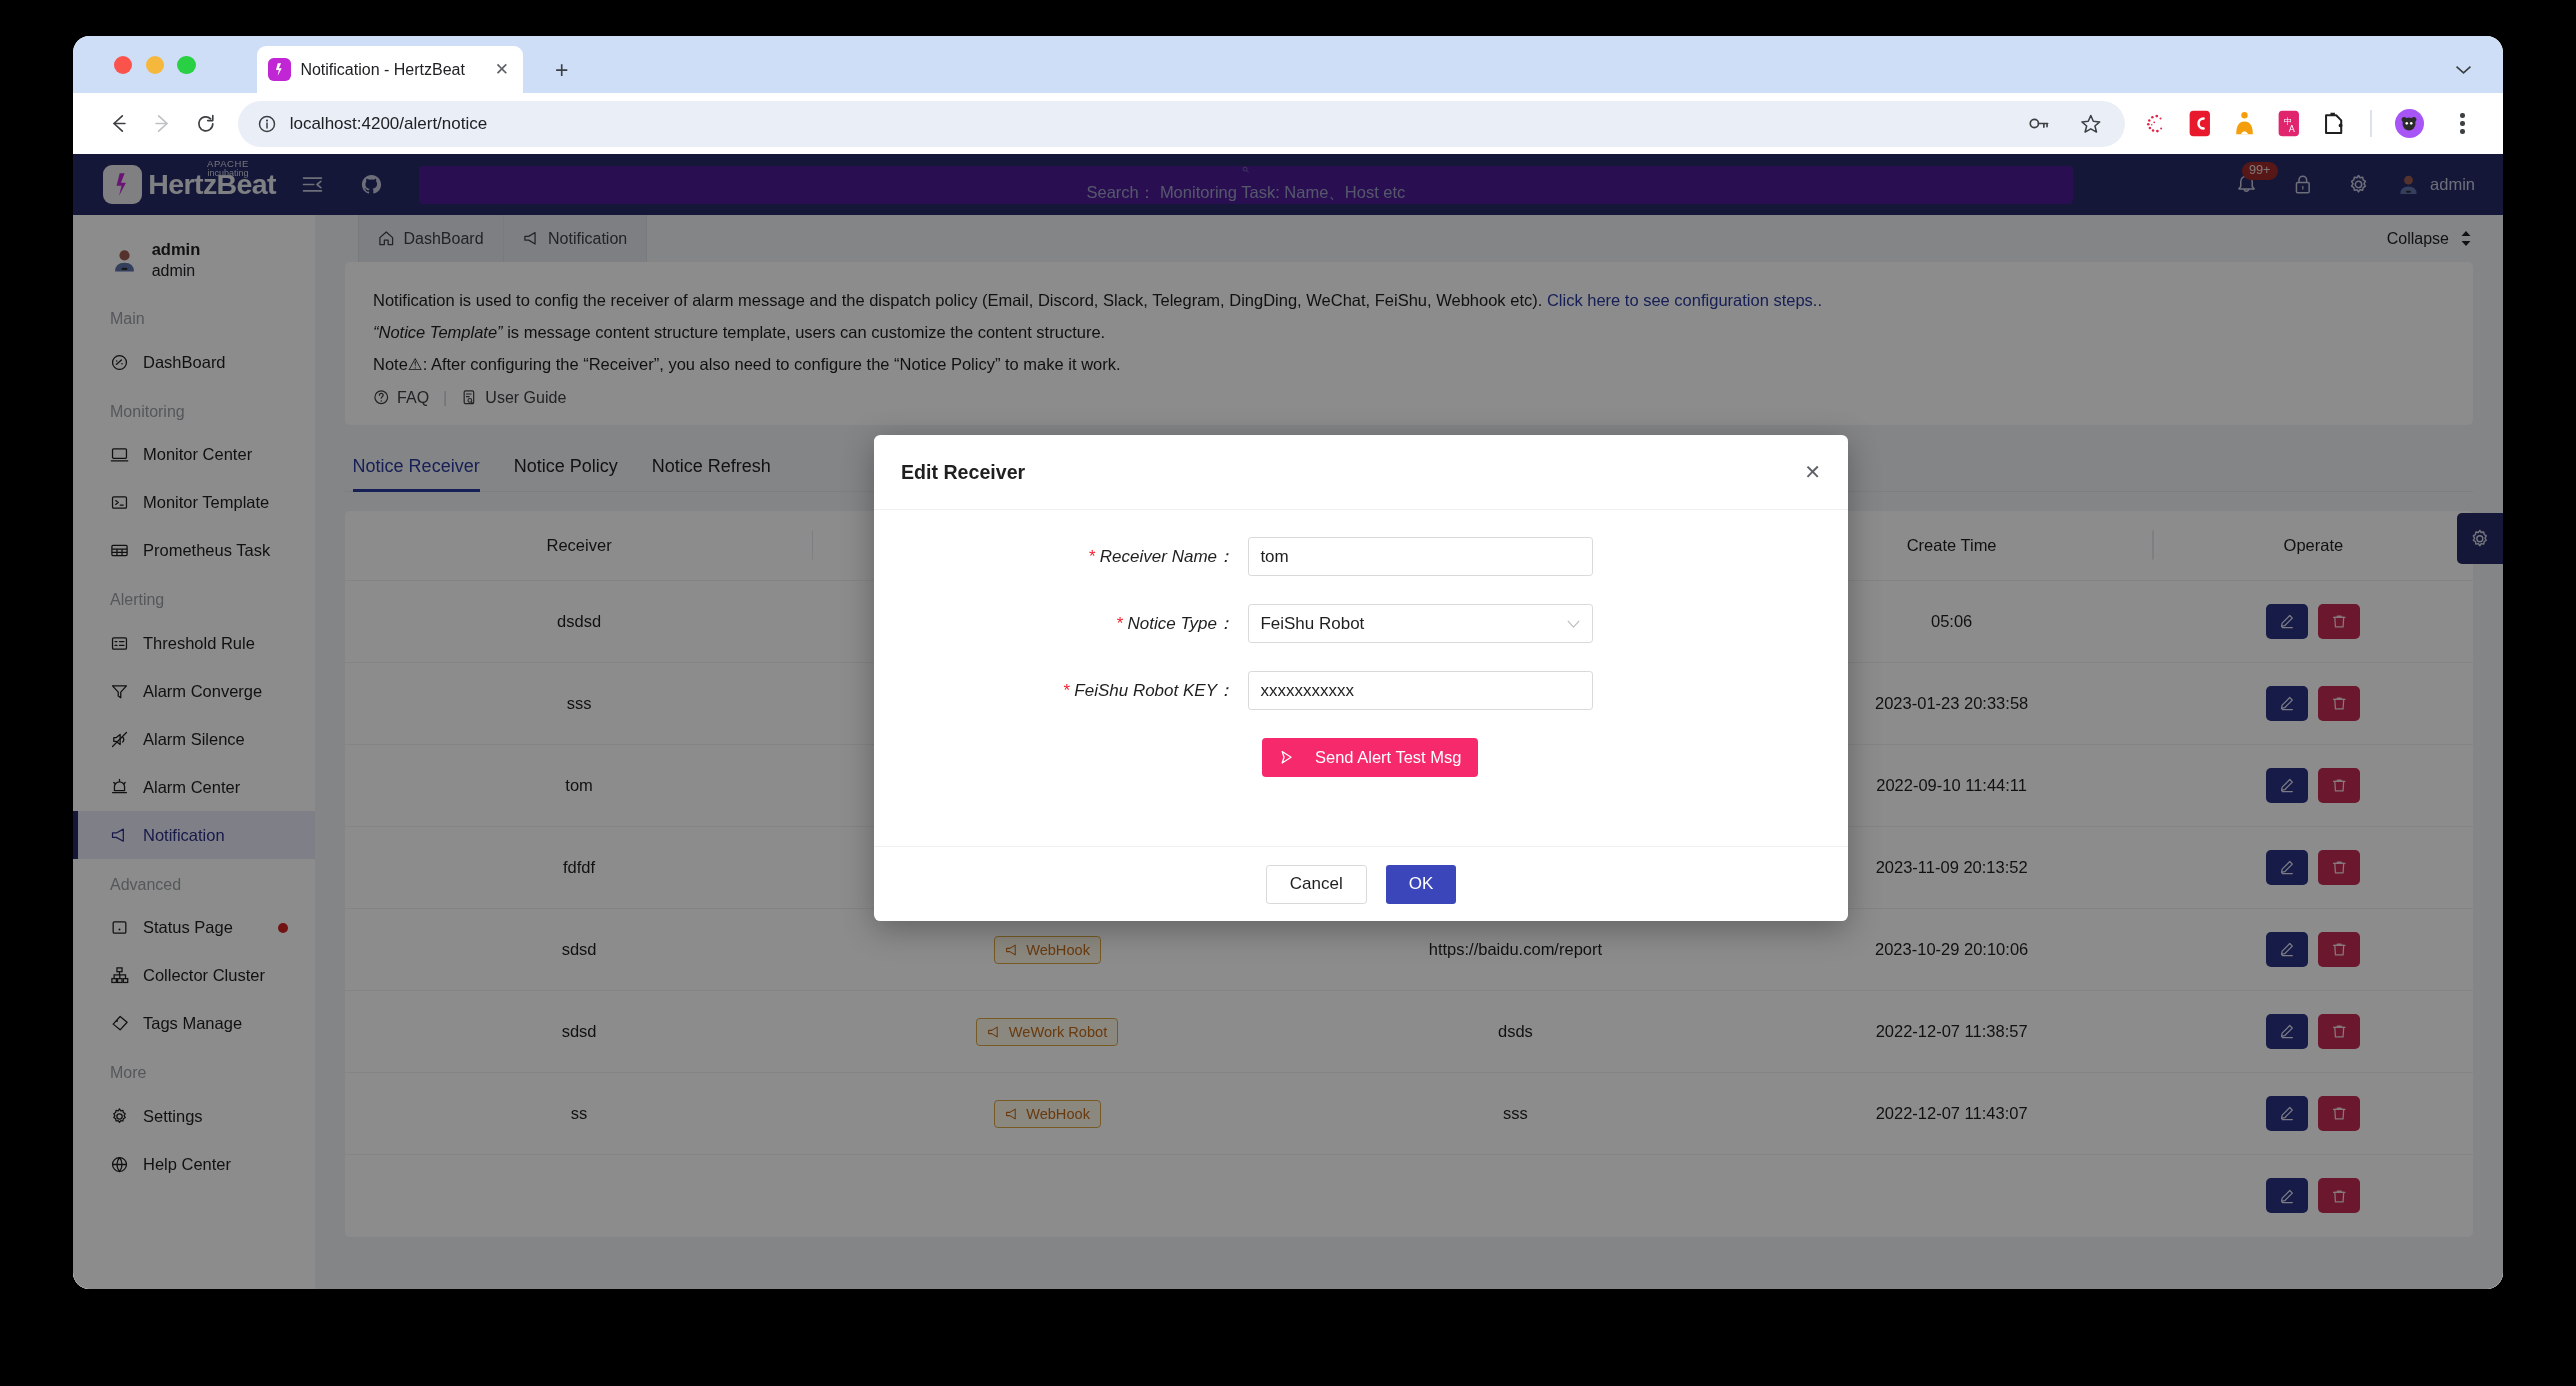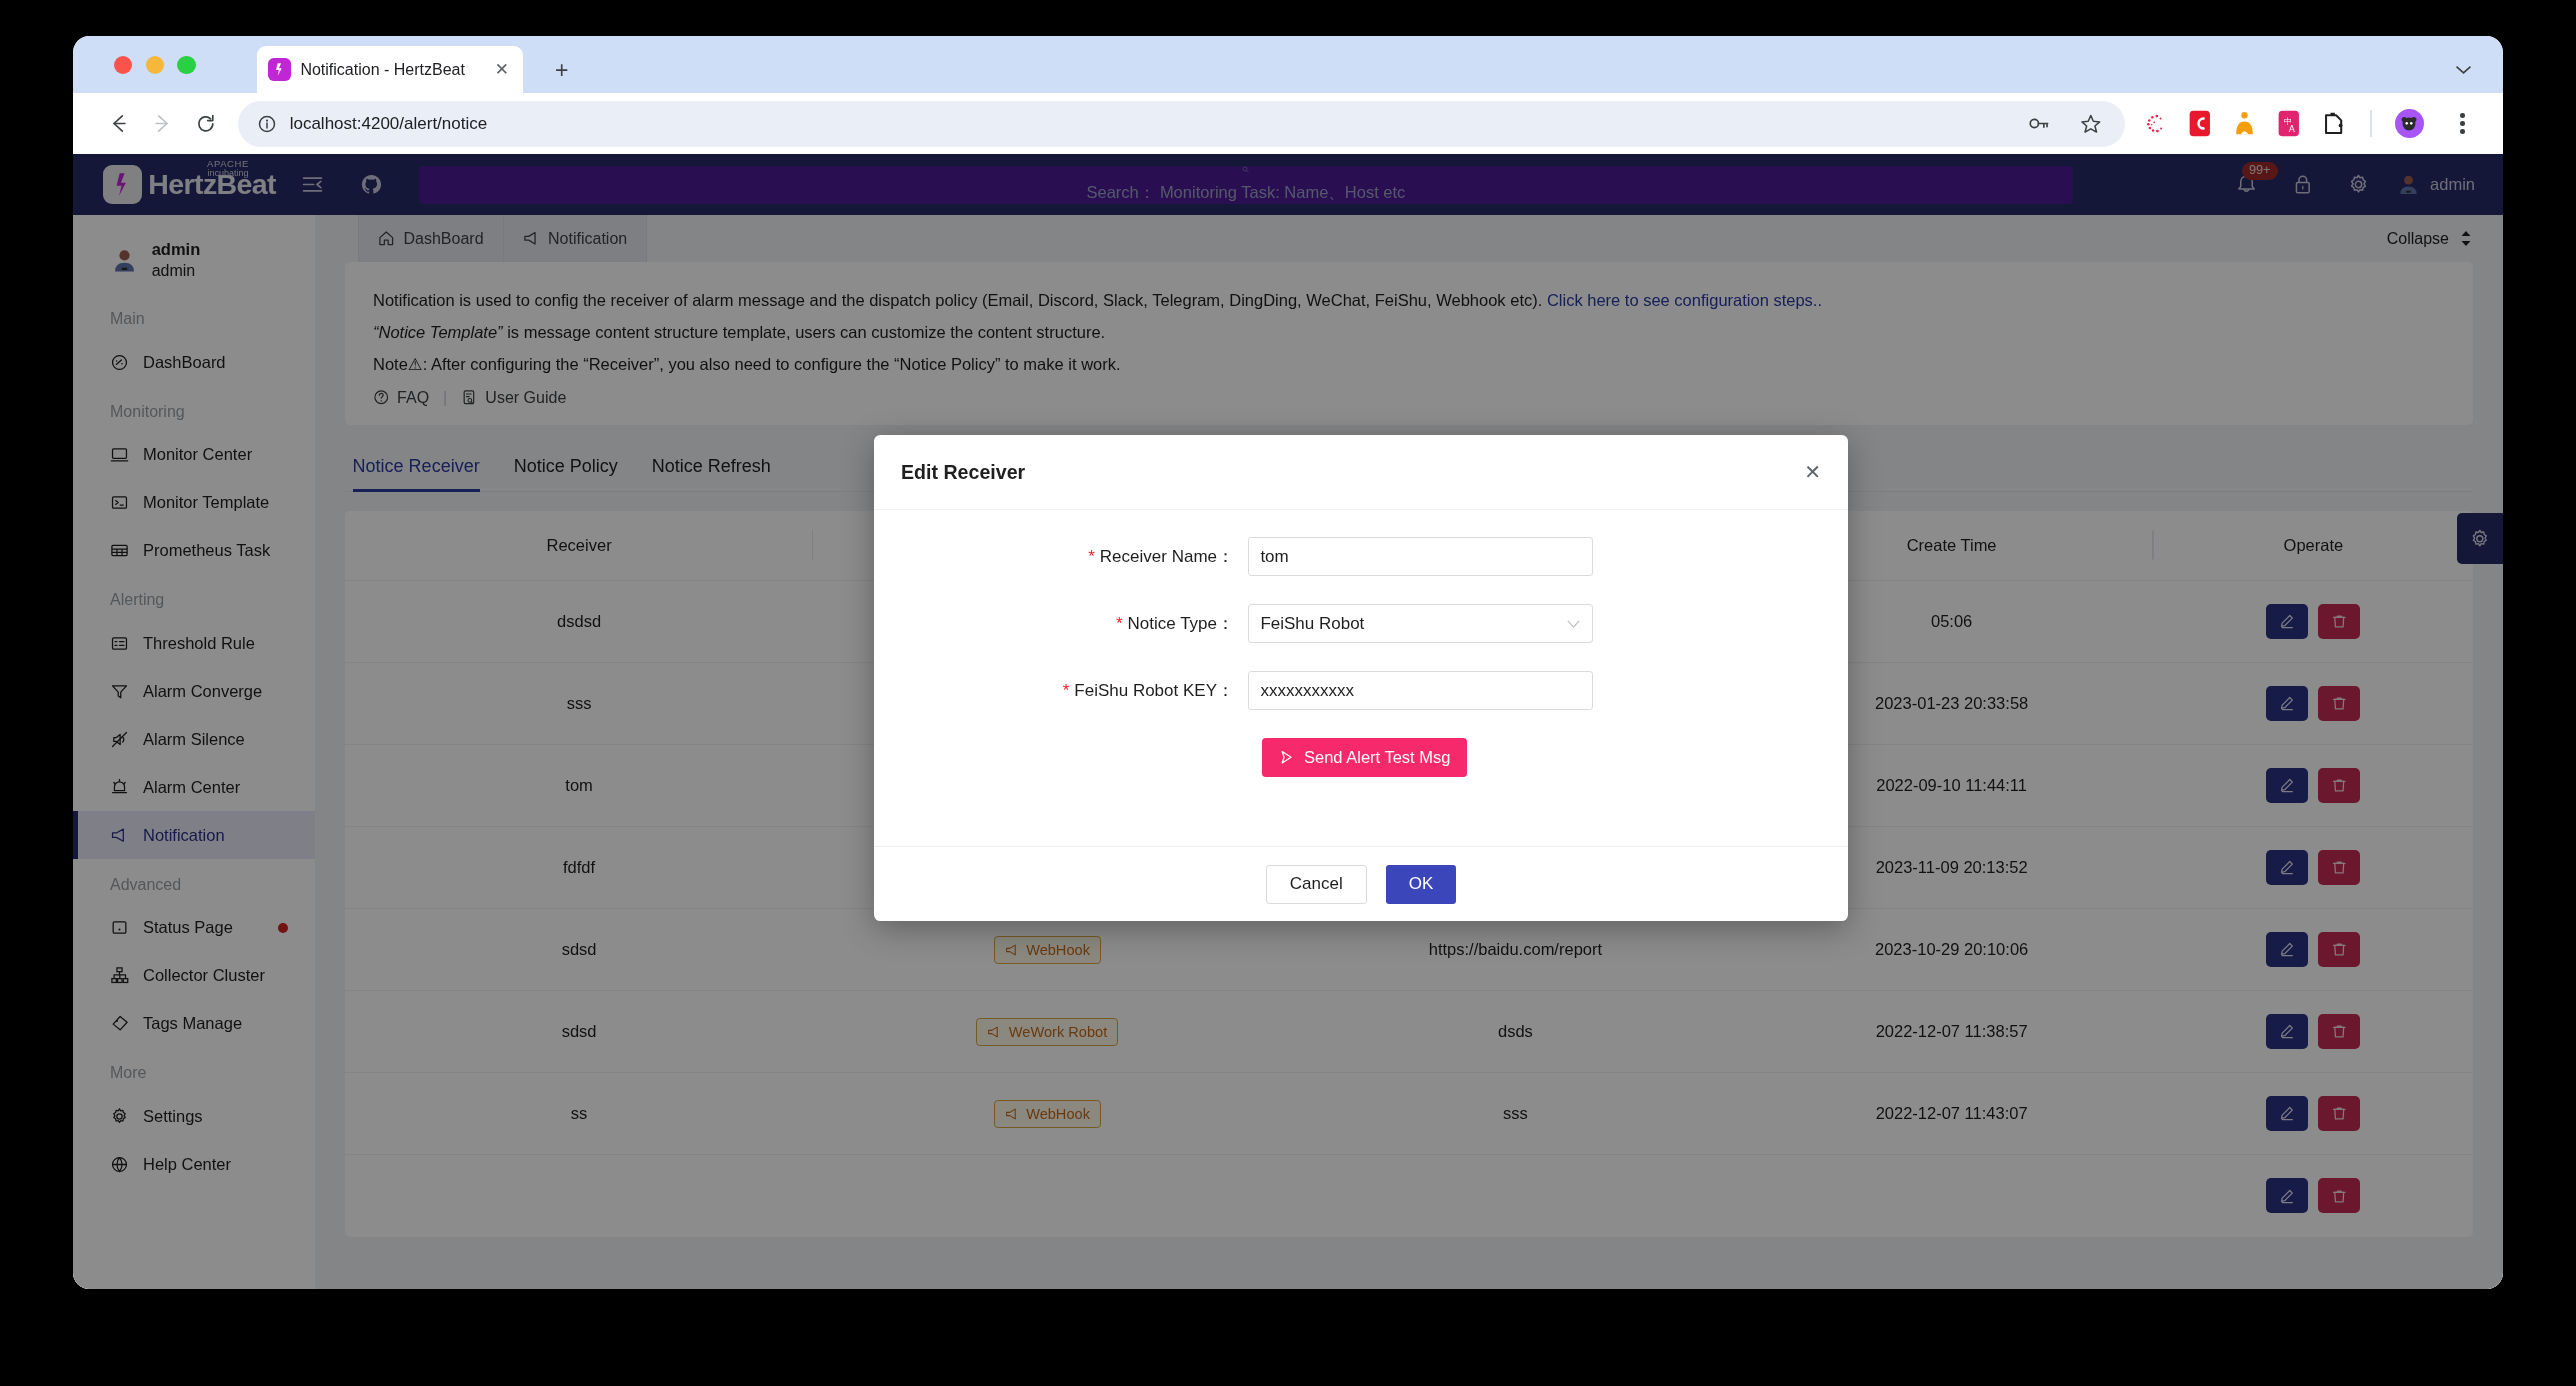--- a/index.html
+++ b/index.html
@@ -391,38 +391,39 @@
   #modal-body { flex: 1; padding: 27px 0 0 0; }
   .form-row {
     display: flex; align-items: center;
     margin-bottom: 28px;
   }
   .form-label {
     width: 374px; text-align: right;
     font-size: 17px; color: #1f1f1f;
     padding-right: 14px;
     white-space: nowrap;
+    font-style: italic;
   }
   .form-label .req { color: #f5222d; margin-right: 5px; }
   .form-field {
     width: 345px; height: 39px;
     border: 1.3px solid #d9d9d9; border-radius: 3.2px;
     display: flex; align-items: center;
     padding: 0 11.4px;
     font-size: 17px; color: #1f1f1f;
     background: #fff;
   }
   .form-field .caret { margin-left: auto; color: #bfbfbf; font-size: 15px; }
   #test-btn-row { display: flex; }
   #test-btn-row .spacer { width: 374px; }
   #test-btn {
     margin-left: 14px;
     height: 39px; border-radius: 3.8px;
     background: #f5296b; color: #ffffff;
-    display: flex; align-items: center; gap: 9px;
+    display: flex; align-items: center; gap: 20px;
     padding: 0 16.5px; font-size: 16.5px;
   }
   #modal-foot {
     height: 75px;
     border-top: 1.3px solid #f0f0f0;
     display: flex; align-items: center; justify-content: center;
     gap: 19px;
   }
   .mbtn {
     height: 39px; border-radius: 3.2px;

